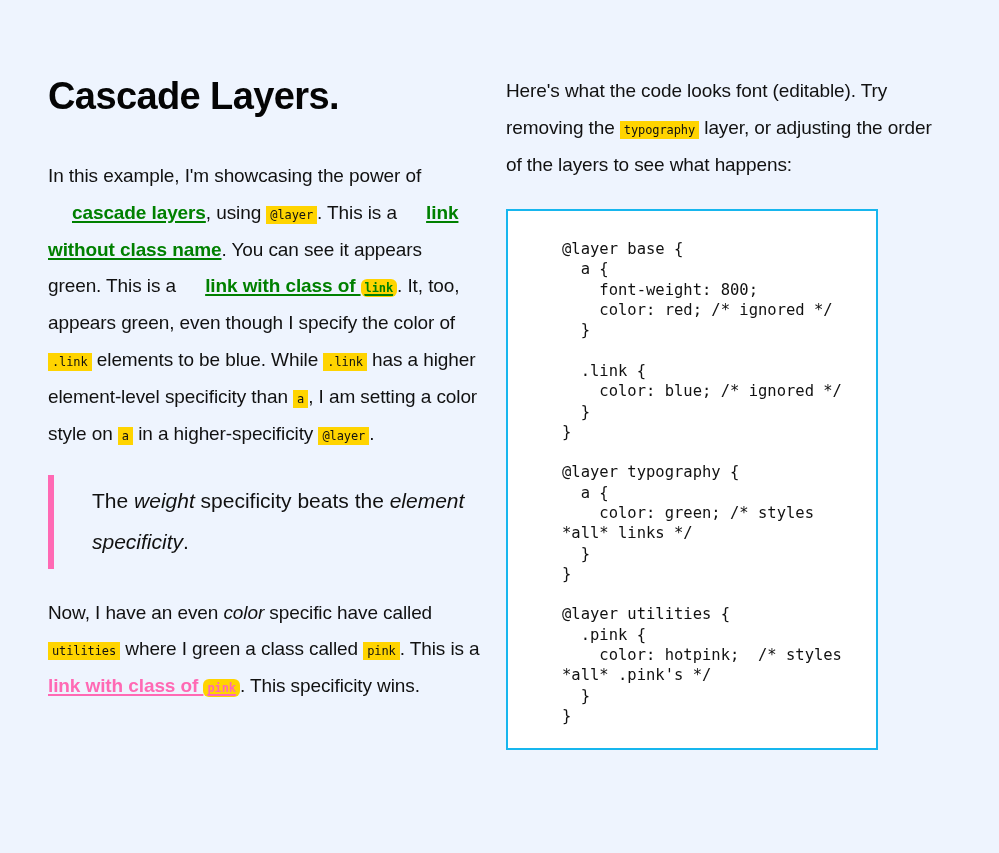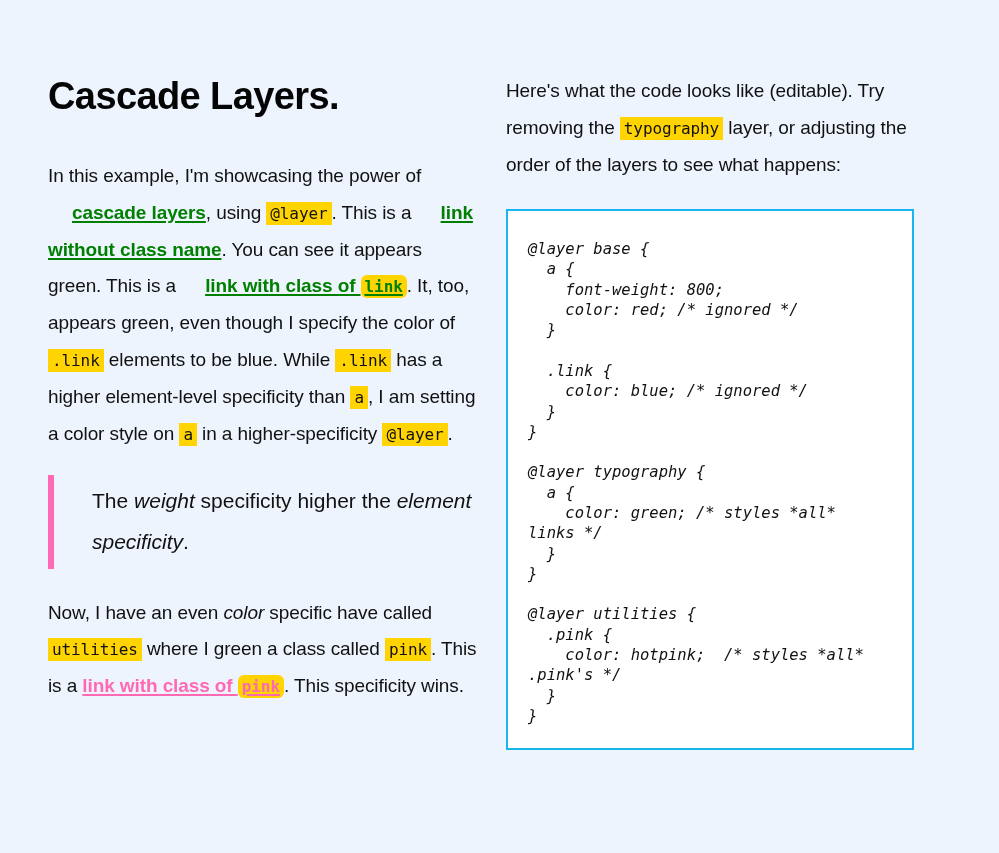--- a/index.html
+++ b/index.html
@@ -56,21 +56,21 @@
     font-size: 19px;
     line-height: 1.95;
     margin: 0 0 26px 0;
     color: #111111;
     letter-spacing: -0.1px;
   }
 
   code.hl {
     background: #ffd400;
     font-family: "DejaVu Sans Mono", "Liberation Mono", monospace;
-    font-size: 16px;
+    font-size: 12px;
     padding: 2px 4px;
     color: #111111;
     border-radius: 0;
     white-space: nowrap;
   }
 
   a.lnk {
     font-weight: 800;
     text-decoration: underline;
     text-decoration-thickness: 2px;
@@ -90,24 +90,23 @@
     font-size: 21px;
     line-height: 1.95;
     color: #111111;
   }
   blockquote.quote em { font-style: italic; }
 
   .code-card {
     border: 2px solid #17b6ee;
     background: #ffffff;
     box-sizing: border-box;
-    padding: 28px 24px 22px 20px;
-    width: 408px;
+    padding: 28px 24px 22px 54px;
+    width: 372px;
     min-height: 534px;
-    font-style: italic;
   }
   pre.code {
     margin: 0;
     font-family: "DejaVu Sans Mono", "Liberation Mono", monospace;
     font-size: 15.5px;
     line-height: 1.31;
     color: #111111;
     white-space: pre-wrap;
     word-break: break-word;
     letter-spacing: 0px;
@@ -118,29 +117,29 @@
 <body>
 
 <div class="page">
 
   <div class="col-left">
 
     <h1 class="title">Cascade Layers.</h1>
 
     <p class="prose"><span>In this example, I'm showcasing the power of </span><a class="lnk green" href="#">cascade layers</a><span>, using </span><code class="hl">@layer</code><span>. This is a </span><a class="lnk green" href="#">link without class name</a><span>. You can see it appears green. This is a </span><a class="lnk green" href="#"><span>link with class of </span><code class="hl">link</code></a><span>. It, too, appears green, even though I specify the color of </span><code class="hl">.link</code><span> elements to be blue. While </span><code class="hl">.link</code><span> has a higher element-level specificity than </span><code class="hl">a</code><span>, I am setting a color style on </span><code class="hl">a</code><span> in a higher-specificity </span><code class="hl">@layer</code><span>.</span></p>
 
-    <blockquote class="quote"><span>The </span><em class="it">weight</em><span> specificity higher the </span><em class="it">element specificity</em><span>.</span></blockquote>
+    <blockquote class="quote"><span>The </span><em class="it">weight</em><span> specificity beats the </span><em class="it">element specificity</em><span>.</span></blockquote>
 
     <p class="prose tight"><span>Now, I have an even </span><em class="it">color</em><span> specific have called </span><code class="hl">utilities</code><span> where I green a class called </span><code class="hl">pink</code><span>. This is a </span><a class="lnk pink" href="#"><span>link with class of </span><code class="hl">pink</code></a><span>. This specificity wins.</span></p>
 
   </div>
 
   <div class="col-right">
 
-    <p class="intro"><span>Here's what the code looks like (editable). Try removing the </span><code class="hl">typography</code><span> layer, or adjusting the order of the layers to see what happens:</span></p>
+    <p class="intro"><span>Here's what the code looks font (editable). Try removing the </span><code class="hl">typography</code><span> layer, or adjusting the order of the layers to see what happens:</span></p>
 
     <div class="code-card">
       <pre class="code">@layer base {
   a {
     font-weight: 800;
     color: red; /* ignored */
   }
 
   .link {
     color: blue; /* ignored */

